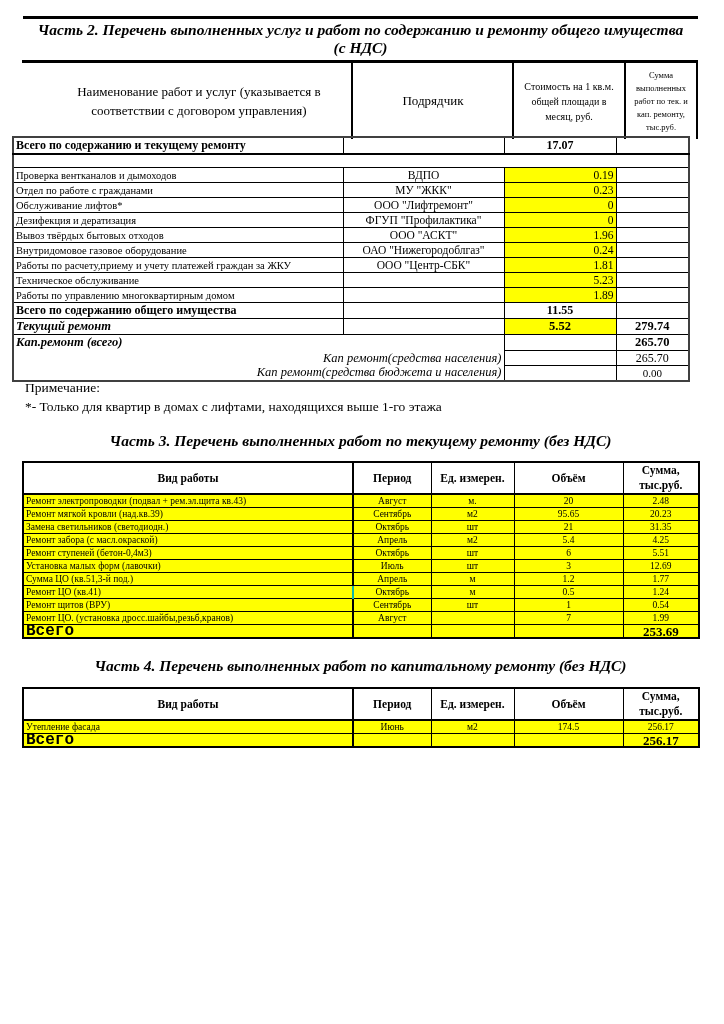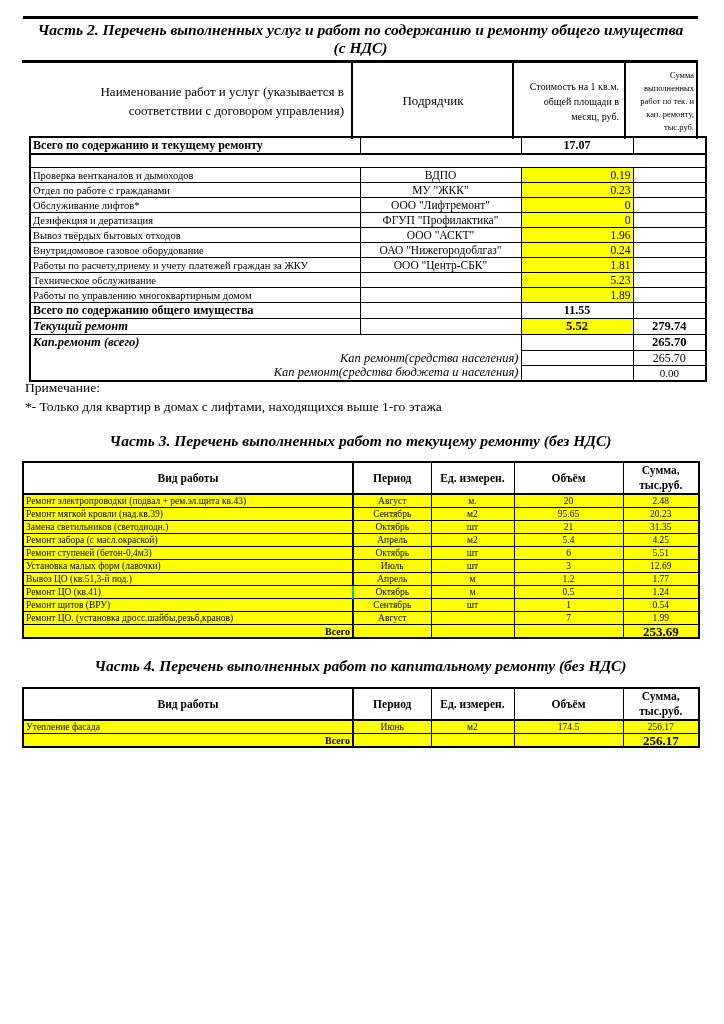--- a/index.html
+++ b/index.html
@@ -10,43 +10,43 @@
   .title { position:absolute; left:23px; width:675px; text-align:center;
            font-weight:bold; font-style:italic; font-size:15.5px; line-height:18px; }
   table { border-collapse:collapse; position:absolute; table-layout:fixed; }
   td { padding:0 2px; overflow:hidden; white-space:nowrap; }
   .yel { background:#ffff00; }
   .c { text-align:center; }
   .r { text-align:right; }
   .i { font-style:italic; }
 
   
-  #t2 { left:29px; top:136px; width:676px; font-size:10.5px; border:2px solid #000000;padding-left:24px; }
+  #t2 { left:12px; top:136px; width:676px; font-size:10.5px; border:2px solid #404040;padding-left:24px; }
   #t2 td { height:14px; border:1px solid #000; line-height:13px; }
   #t2 td.contr { font-size:11.5px; text-align:center; }
   #t2 td.val { font-size:11.5px; text-align:right; }
   #t2 tr.big td { font-size:12px; font-weight:bold; height:15px; }
   #t2 tr.bigi td { font-size:12.5px; font-weight:bold; font-style:italic; height:15px; }
   #t2 td.nob-b { border-bottom:none; }
   #t2 td.nob-t { border-top:none; }
   #t2 .thickb td { border-bottom:2px solid #000; }
 
   
   #h2 { left:22px; top:60px; width:676px; height:76px; border-top:3px solid #000; }
   #h2 .cell { position:absolute; top:0; height:76px; display:flex; align-items:center;
-              justify-content:center; text-align:right; }
+              justify-content:center; text-align:center; }
   #h2 .vline { position:absolute; top:0; width:2px; height:76px; background:#000; }
 
   
   .t34 { left:22px; width:676px; font-size:9.5px; border:2px solid #000; }
   .t34 td { border:1px solid #000; height:12px; line-height:11px; }
   .t34 tr.hdr td { background:#fff; font-weight:bold; font-size:11.5px; text-align:center;
                    border-bottom:2px solid #000; line-height:15px; white-space:normal; }
   .t34 tr.tot td { font-weight:bold; }
-  .t34 td.totlbl { font-size:10px; text-align:right; border-right:2px solid #000; }
+  .t34 td.totlbl { font-size:16px; text-align:left; border-right:2px solid #000;font-family:Liberation Mono, monospace; }
   .t34 td.totval { font-size:13px; text-align:center; }
 
   .note { position:absolute; left:25px; font-size:13.5px; }
 </style>
 </head>
 <body>
 
 <div class="hline" style="left:23px;top:16px;width:675px;height:3px;"></div>
 <div class="title" style="top:21px;font-style:italic;">
   <div>Часть 2. Перечень выполненных услуг и работ по содержанию и ремонту общего имущества</div>
@@ -235,21 +235,21 @@
         <td class="c">5.51</td>
       </tr>
       <tr class="yel">
         <td style="border-right:2px solid #000">Установка малых форм (лавочки)</td>
         <td class="c">Июль</td>
         <td class="c">шт</td>
         <td class="c">3</td>
         <td class="c">12.69</td>
       </tr>
       <tr class="yel">
-        <td style="border-right:2px solid #000">Вывоз ЦО (кв.51,3-й под.)</td>
+        <td style="border-right:2px solid #000">Сумма ЦО (кв.51,3-й под.)</td>
         <td class="c">Апрель</td>
         <td class="c">м</td>
         <td class="c">1.2</td>
         <td class="c">1.77</td>
       </tr>
       <tr class="yel">
         <td style="border-right:2px solid #14b8a6">Ремонт ЦО (кв.41)</td>
         <td class="c">Октябрь</td>
         <td class="c">м</td>
         <td class="c">0.5</td>

